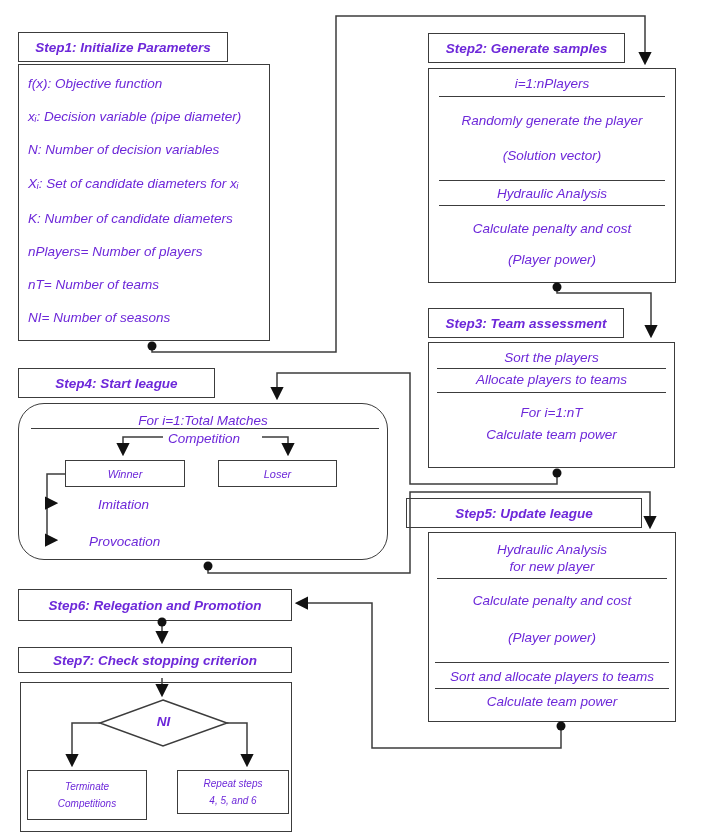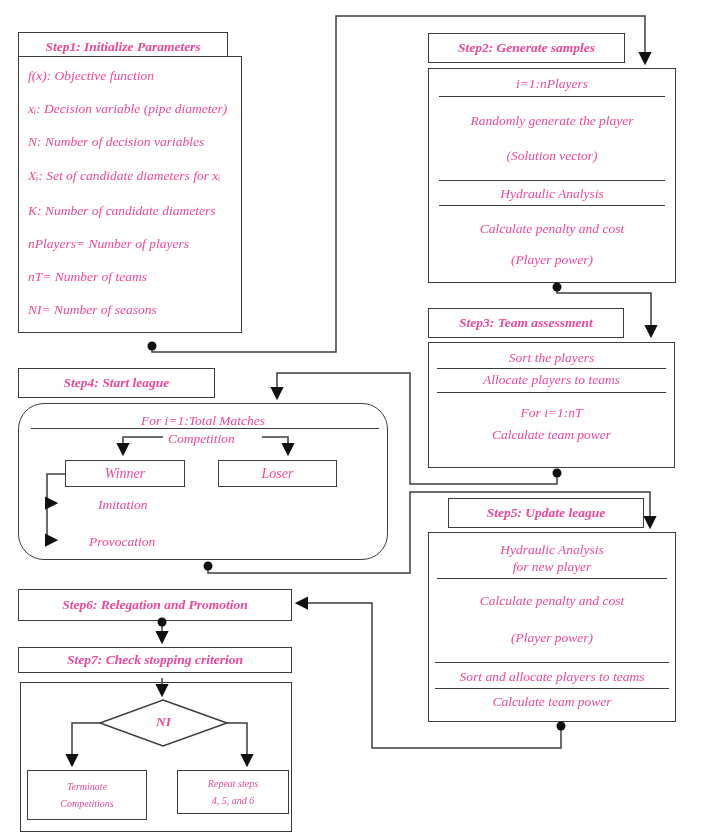--- a/index.html
+++ b/index.html
@@ -1,40 +1,40 @@
 <!DOCTYPE html>
 <html><head>
 <meta charset="utf-8">
 <style>
   html,body{margin:0;padding:0;background:#ffffff;}
   .canvas{
     position:relative;width:716px;height:839px;background:#ffffff;
-    font-family:Liberation Serif, serif;
-    font-style:italic;color:#ec4899;overflow:hidden;
+    font-family:Liberation Sans, sans-serif;
+    font-style:italic;color:#6d28d9;overflow:hidden;
   }
   .box{position:absolute;border:1.5px solid #3c3c3c;background:#ffffff;box-sizing:border-box;}
   .titlebox{display:flex;align-items:center;justify-content:center;
     font-weight:bold;font-size:13.5px;text-align:center;white-space:nowrap;}
   .row{position:absolute;left:0;right:0;text-align:center;white-space:nowrap;font-size:13.5px;line-height:16px;}
   .rule{position:absolute;height:0;border-top:1.4px solid #3c3c3c;}
   .pline{position:absolute;left:9px;white-space:nowrap;font-size:13.5px;line-height:15px;}
-  .minibox{display:flex;align-items:center;justify-content:center;font-size:14px;white-space:nowrap;}
+  .minibox{display:flex;align-items:center;justify-content:center;font-size:11px;white-space:nowrap;}
   .lbl{position:absolute;white-space:nowrap;font-size:13.5px;line-height:15px;}
   .twoline{display:flex;flex-direction:column;align-items:center;justify-content:center;font-size:10px;line-height:17px;}
   svg.connectors{position:absolute;left:0;top:0;pointer-events:none;}
 </style>
 </head>
 <body>
 
 <div class="canvas">
 
   <div class="box titlebox" style="left:18px;top:32px;width:210px;height:30px;">
     <span>Step1: Initialize Parameters</span>
   </div>
-  <div class="box" style="left:18px;top:56px;width:224px;height:277px;">
+  <div class="box" style="left:18px;top:64px;width:252px;height:277px;">
     <div class="pline" style="top:11px;">f(x): Objective function</div>
     <div class="pline" style="top:44px;">xᵢ: Decision variable (pipe diameter)</div>
     <div class="pline" style="top:77px;">N: Number of decision variables</div>
     <div class="pline" style="top:111px;">Xᵢ: Set of candidate diameters for xᵢ</div>
     <div class="pline" style="top:146px;">K: Number of candidate diameters</div>
     <div class="pline" style="top:179px;">nPlayers= Number of players</div>
     <div class="pline" style="top:212px;">nT= Number of teams</div>
     <div class="pline" style="top:245px;">NI= Number of seasons</div>
   </div>
 
@@ -75,21 +75,21 @@
     <div class="lbl" style="left:79px;top:93px;">Imitation</div>
     <div class="lbl" style="left:70px;top:130px;">Provocation</div>
   </div>
   <div class="box minibox" style="left:65px;top:460px;width:120px;height:27px;">
     <span>Winner</span>
   </div>
   <div class="box minibox" style="left:218px;top:460px;width:119px;height:27px;">
     <span>Loser</span>
   </div>
 
-  <div class="box titlebox" style="left:448px;top:498px;width:196px;height:30px;">
+  <div class="box titlebox" style="left:406px;top:498px;width:236px;height:30px;">
     <span>Step5: Update league</span>
   </div>
   <div class="box" style="left:428px;top:532px;width:248px;height:190px;">
     <div class="row" style="top:9px;">Hydraulic Analysis</div>
     <div class="row" style="top:26px;">for new player</div>
     <div class="rule" style="top:45px;left:8px;right:8px;"></div>
     <div class="row" style="top:60px;">Calculate penalty and cost</div>
     <div class="row" style="top:97px;">(Player power)</div>
     <div class="rule" style="top:129px;left:6px;right:6px;"></div>
     <div class="row" style="top:136px;">Sort and allocate players to teams</div>

